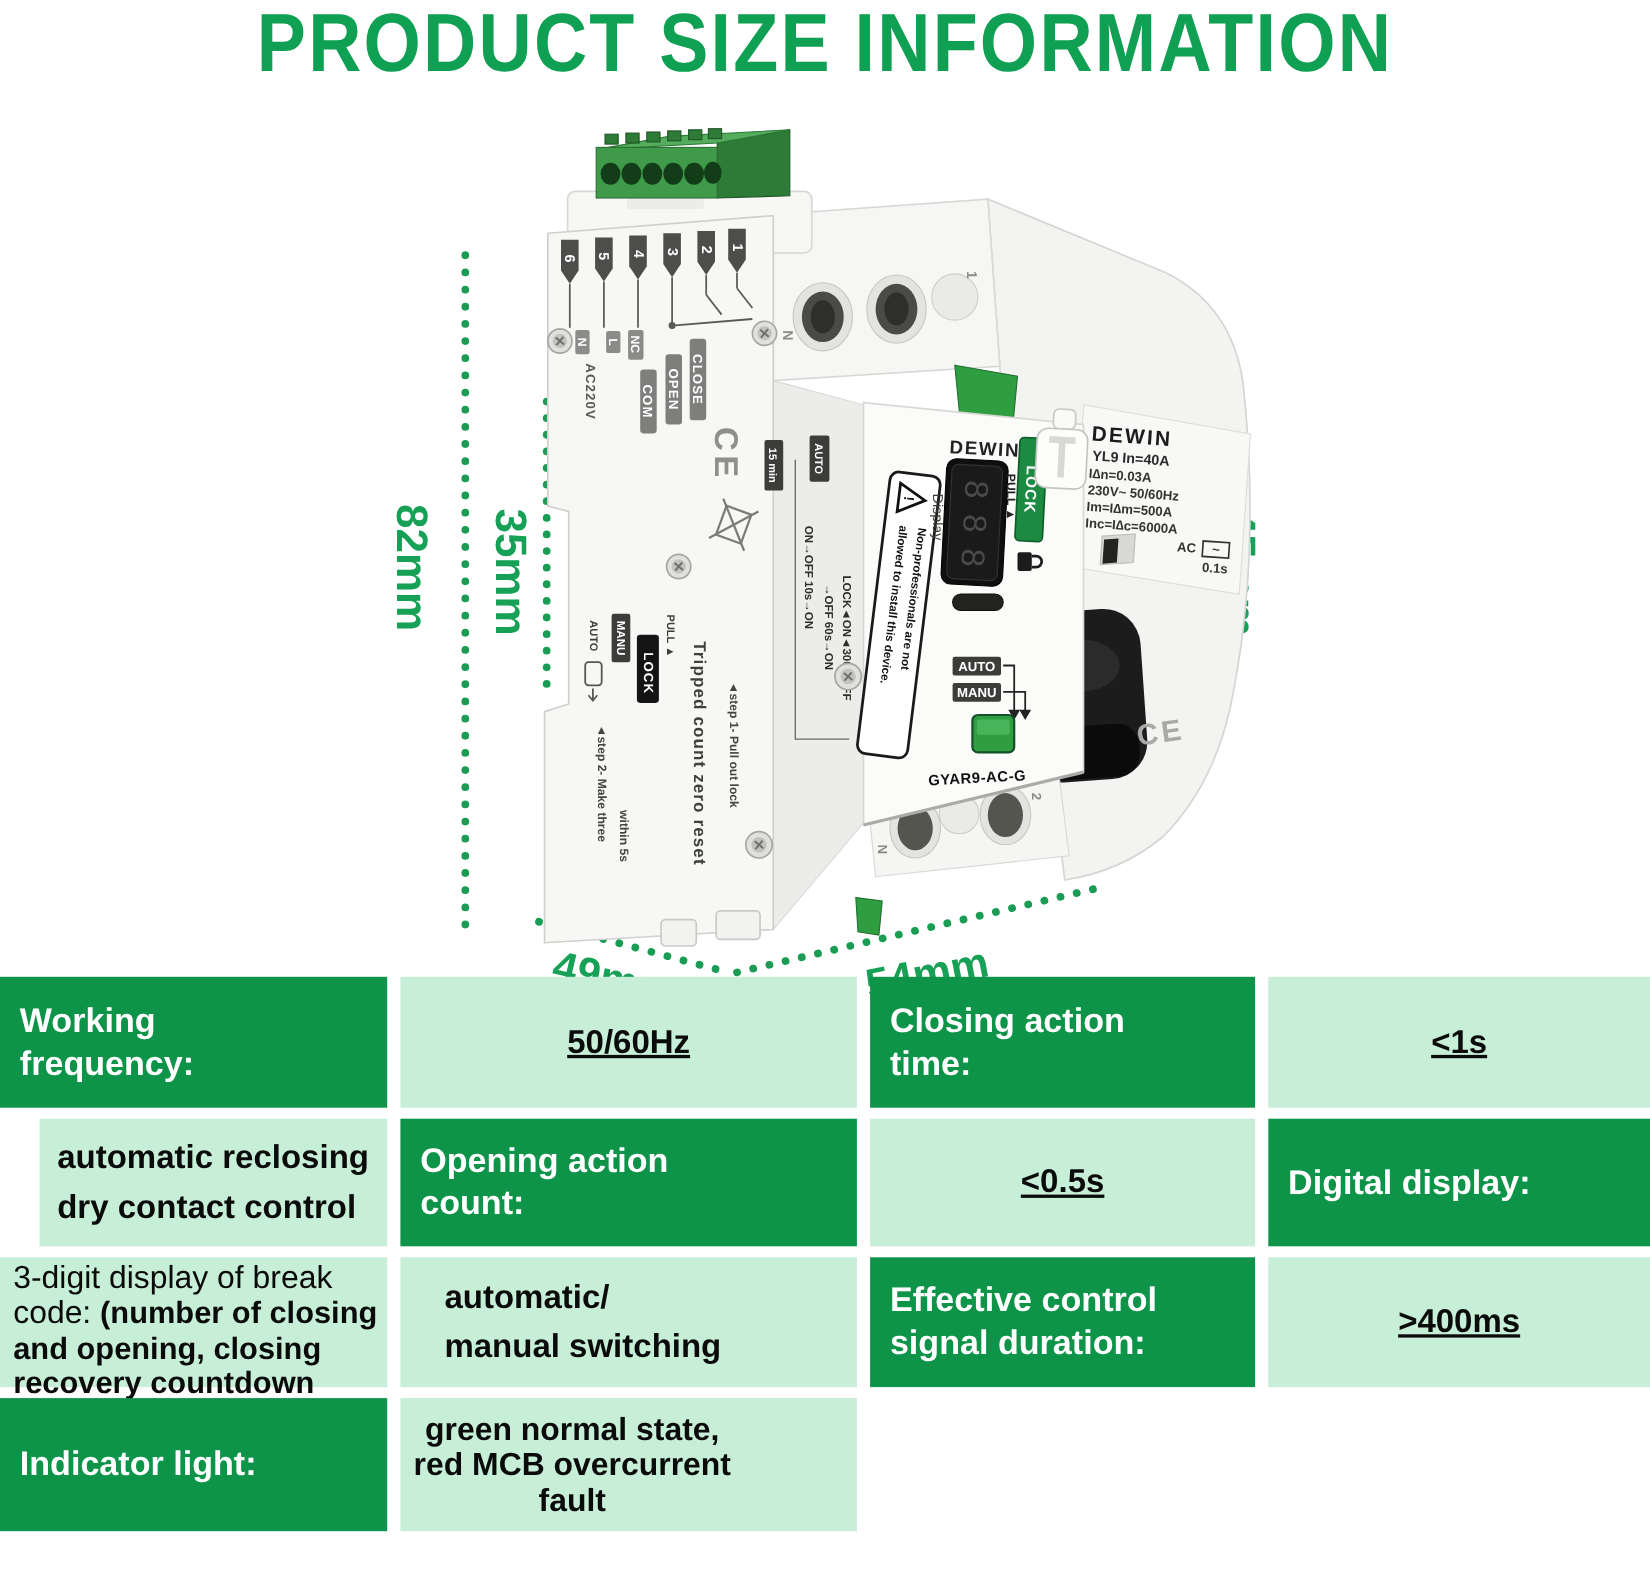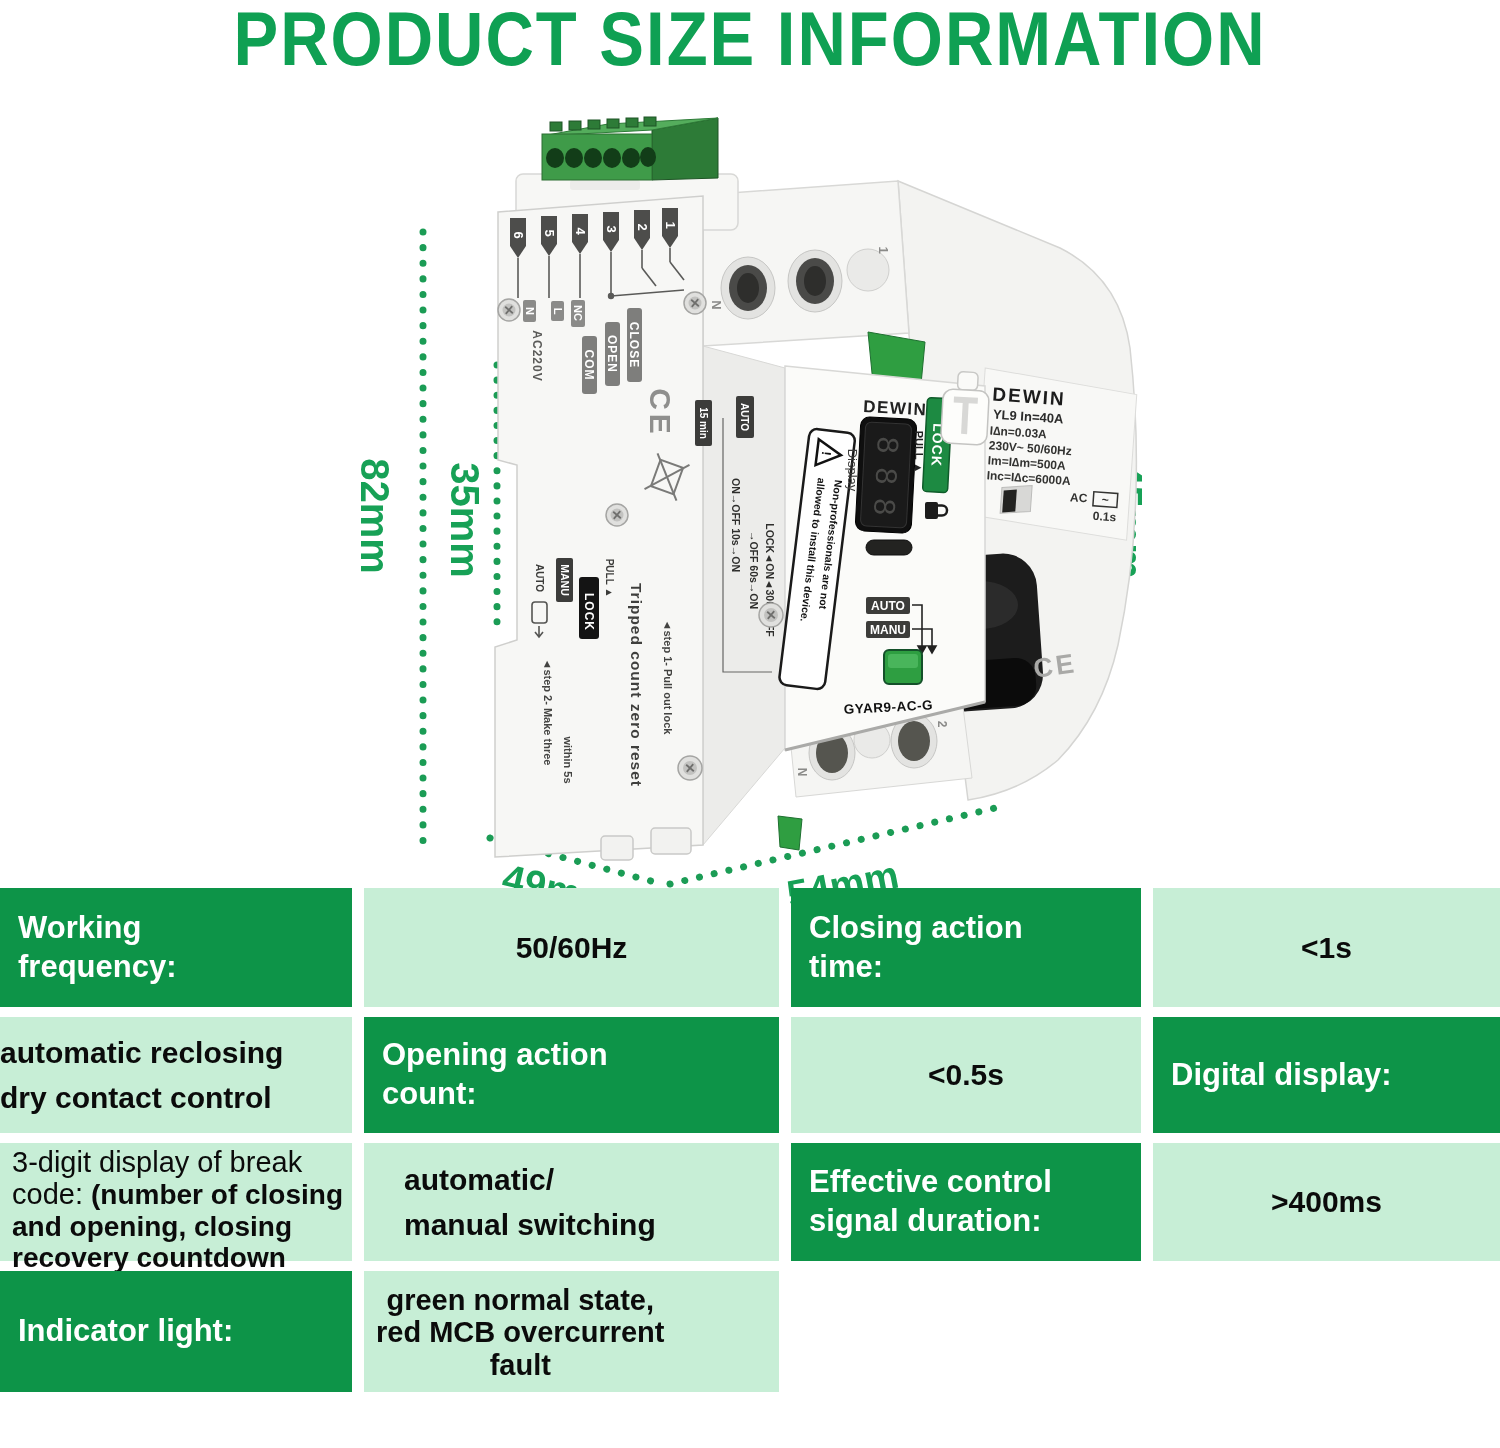--- a/index.html
+++ b/index.html
@@ -11,22 +11,22 @@
   svg text{font-family:"Liberation Sans","DejaVu Sans",sans-serif;}
   .dim-label{font-weight:bold;fill:#17a156;}
   
   .spec-table{position:absolute;left:0;top:888px;width:1500px;
       display:grid;grid-template-columns:352px 415px 350px 347px;
       grid-template-rows:119px 116px 118px 121px;column-gap:12px;row-gap:10px;}
   .cell{display:flex;align-items:center;font-weight:bold;}
   .cell.dark{background:#0d9448;color:#ffffff;font-size:31px;
       padding-left:18px;line-height:1.25;white-space:pre-line;}
   .cell.light{background:#c7eed6;color:#0b0b0b;font-size:30px;line-height:1.2;}
-  .cell.light.center{justify-content:center;text-align:right;}
-  .cell.light.leftpad{white-space:pre-line;line-height:1.5;}
+  .cell.light.center{justify-content:center;text-align:right;text-decoration:underline;}
+  .cell.light.leftpad{padding-left:16px;white-space:pre-line;line-height:1.5;margin-left:36px;}
   .cell.light.indent{padding-left:40px;white-space:pre-line;line-height:1.5;}
   .cell.light.small3{padding:2px 8px 0 12px;line-height:1.12;white-space:pre-line;font-size:29px;text-align:center;}
   .cell.light.mixed{display:block;padding:3px 6px 0 12px;line-height:1.06;}
   .cell.light.mixed .big{font-size:29px;font-weight:normal;}
   .cell.light.mixed .note{font-size:28px;font-weight:bold;}
 </style>
 </head>
 <body>
 
 <div class="page-title">PRODUCT SIZE INFORMATION</div>

